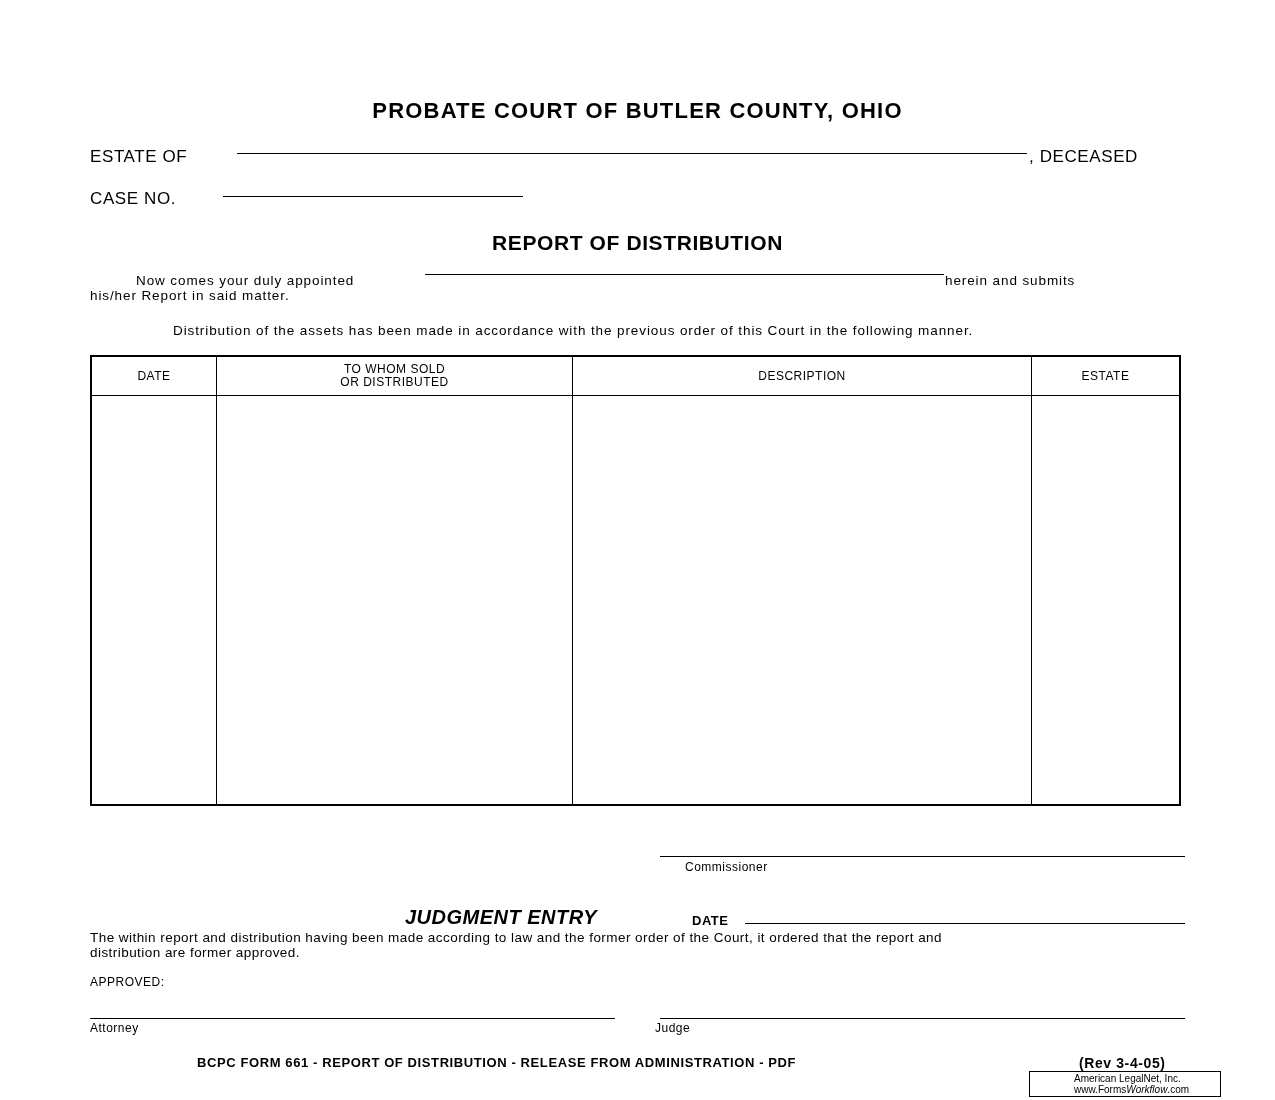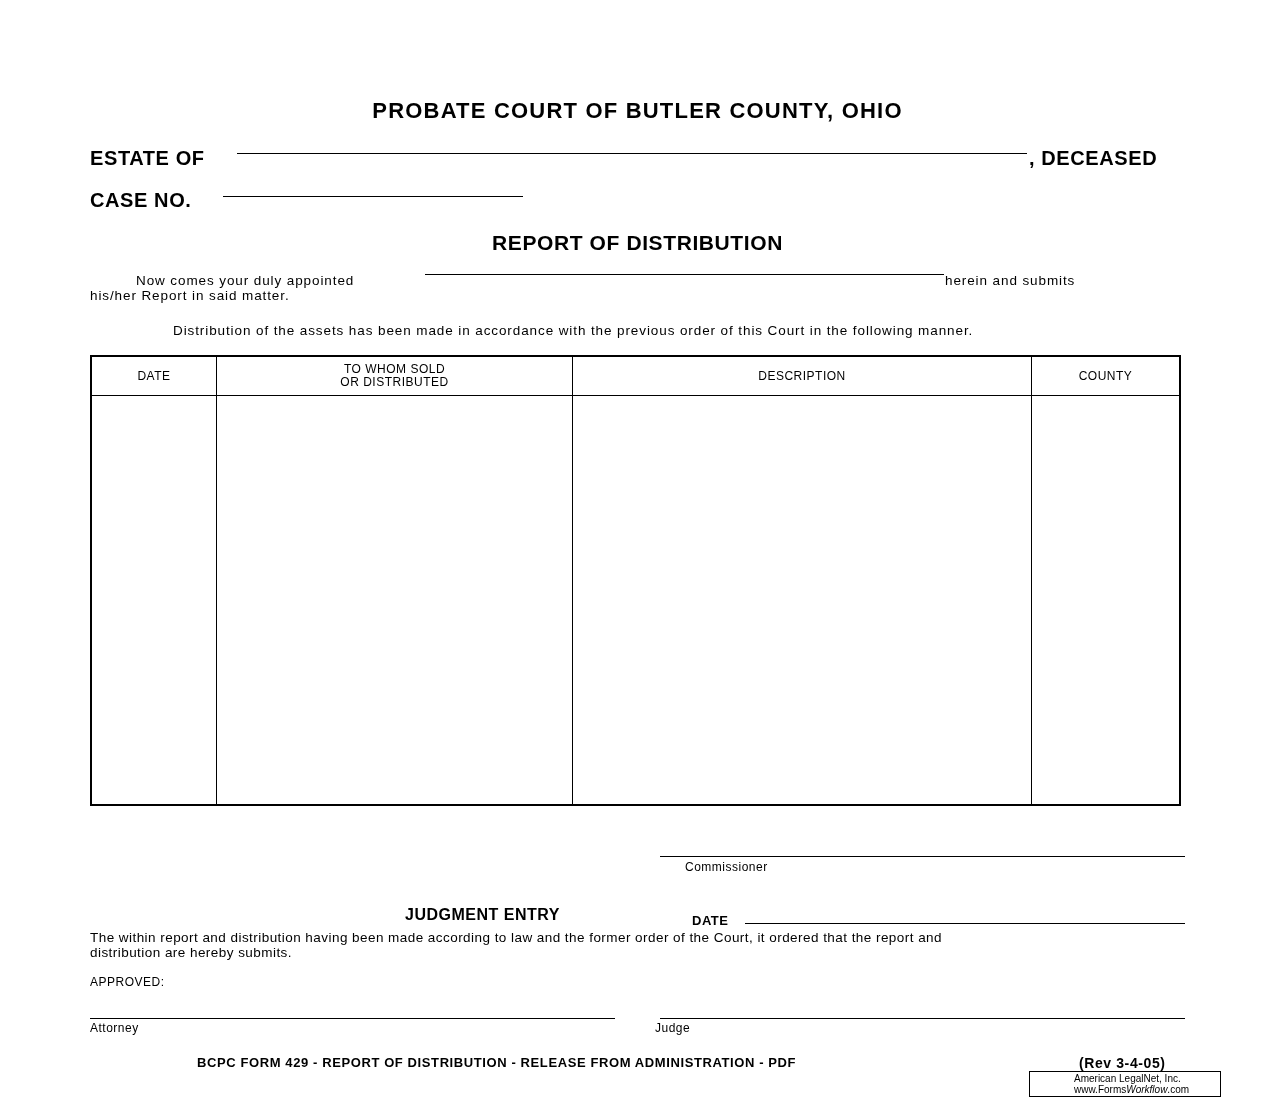--- a/index.html
+++ b/index.html
@@ -1,30 +1,30 @@
 <!DOCTYPE html>
 <html><head>
 <meta charset="utf-8">
 <style>
   html, body { margin: 0; padding: 0; background: #ffffff; }
   body { width: 1275px; height: 1100px; position: relative; overflow: hidden;
          font-family: "Liberation Sans", sans-serif; color: #000; }
   .abs { position: absolute; }
   .title { left: 0; width: 1275px; top: 98px; text-align: center; font-size: 22px; font-weight: bold; letter-spacing: 1.2px; }
-  .lbl-lg { font-size: 20px; font-weight: bold; letter-spacing: 0.6px; }
+  .lbl-lg { font-size: 17px; font-weight: normal; letter-spacing: 0.6px; }
   .line { position: absolute; border-bottom: 1.5px solid #000; height: 0; }
   .subtitle { left: 0; width: 1275px; top: 231px; text-align: center; font-size: 21px; font-weight: bold; letter-spacing: 0.6px; }
   .para { font-size: 13.5px; letter-spacing: 0.9px; }
   table.dist { position: absolute; left: 90px; top: 355px; width: 1091px; height: 451px;
                border-collapse: collapse; border: 2px solid #000; }
   table.dist th { border: 1.5px solid #000; font-weight: normal; font-size: 12px; letter-spacing: 0.5px;
                   height: 38px; padding: 0; text-align: center; line-height: 13px; }
   table.dist td { border-left: 1.5px solid #000; border-right: 1.5px solid #000; padding: 0; }
   .small { font-size: 12px; letter-spacing: 0.5px; }
-  .judg { font-size: 16px; font-weight: bold; letter-spacing: 0.5px; }
+  .judg { font-size: 20px; font-weight: bold; letter-spacing: 0.5px; font-style: italic; }
   .footer { font-size: 13px; font-weight: bold; letter-spacing: 0.6px; }
   .stamp { border: 1px solid #000; font-size: 10px; line-height: 11px; padding: 1px 3px; width: 143px; }
 </style>
 </head>
 <body>
 
 <div class="abs title">PROBATE COURT OF BUTLER COUNTY, OHIO</div>
 
 <div class="abs lbl-lg" style="left:90px; top:147px;">ESTATE OF</div>
 <div class="line" style="left:237px; top:153px; width:790px;"><span></span></div>
@@ -44,49 +44,49 @@
 
 <table class="dist">
   <thead>
     <tr>
       <th style="width:124px;">DATE</th>
       <th style="width:355px;">
         <div>TO WHOM SOLD</div>
         <div>OR DISTRIBUTED</div>
       </th>
       <th style="width:458px;">DESCRIPTION</th>
-      <th>COUNTY</th>
+      <th>ESTATE</th>
     </tr>
   </thead>
   <tbody>
     <tr>
       <td></td>
       <td></td>
       <td></td>
       <td></td>
     </tr>
   </tbody>
 </table>
 
 <div class="line" style="left:660px; top:856px; width:525px;"></div>
 <div class="abs small" style="left:685px; top:860px;">Commissioner</div>
 
 <div class="abs judg" style="left:405px; top:906px;">JUDGMENT ENTRY</div>
 <div class="abs" style="left:692px; top:913px; font-size:13px; font-weight:bold; letter-spacing:0.5px;">DATE</div>
 <div class="line" style="left:745px; top:923px; width:440px;"><span></span></div>
 
 <div class="abs para" style="left:90px; top:930px; letter-spacing:0.45px;">The within report and distribution having been made according to law and the former order of the Court, it ordered that the report and</div>
-<div class="abs para" style="left:90px; top:945px; letter-spacing:0.45px;">distribution are hereby submits.</div>
+<div class="abs para" style="left:90px; top:945px; letter-spacing:0.45px;">distribution are former approved.</div>
 
 <div class="abs small" style="left:90px; top:975px;">APPROVED:</div>
 
 <div class="line" style="left:90px; top:1018px; width:525px;"></div>
 <div class="abs small" style="left:90px; top:1021px;">Attorney</div>
 
 <div class="line" style="left:660px; top:1018px; width:525px;"></div>
 <div class="abs small" style="left:655px; top:1021px;">Judge</div>
 
-<div class="abs footer" style="left:197px; top:1055px;">BCPC FORM 429 - REPORT OF DISTRIBUTION - RELEASE FROM ADMINISTRATION - PDF</div>
+<div class="abs footer" style="left:197px; top:1055px;">BCPC FORM 661 - REPORT OF DISTRIBUTION - RELEASE FROM ADMINISTRATION - PDF</div>
 <div class="abs footer" style="left:1079px; top:1055px; font-size:14px;">(Rev 3-4-05)</div>
 <div class="abs stamp" style="left:1029px; top:1071px;padding-left:44px;">
   <div>American LegalNet, Inc.</div>
   <div><span>www.Forms</span><i>Workflow</i><span>.com</span></div>
 </div>
 
 </body></html>

